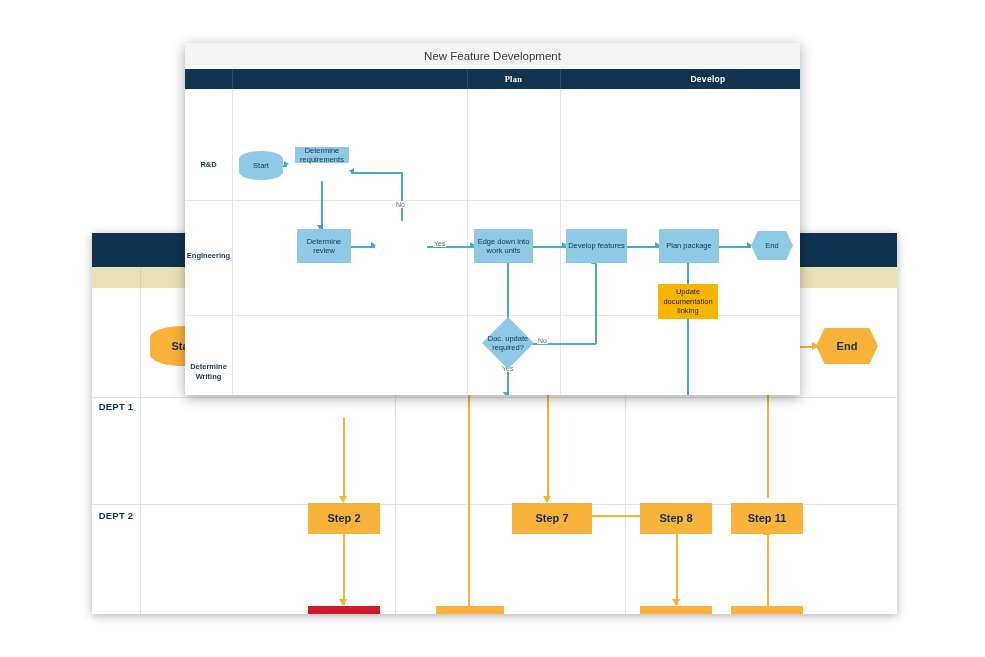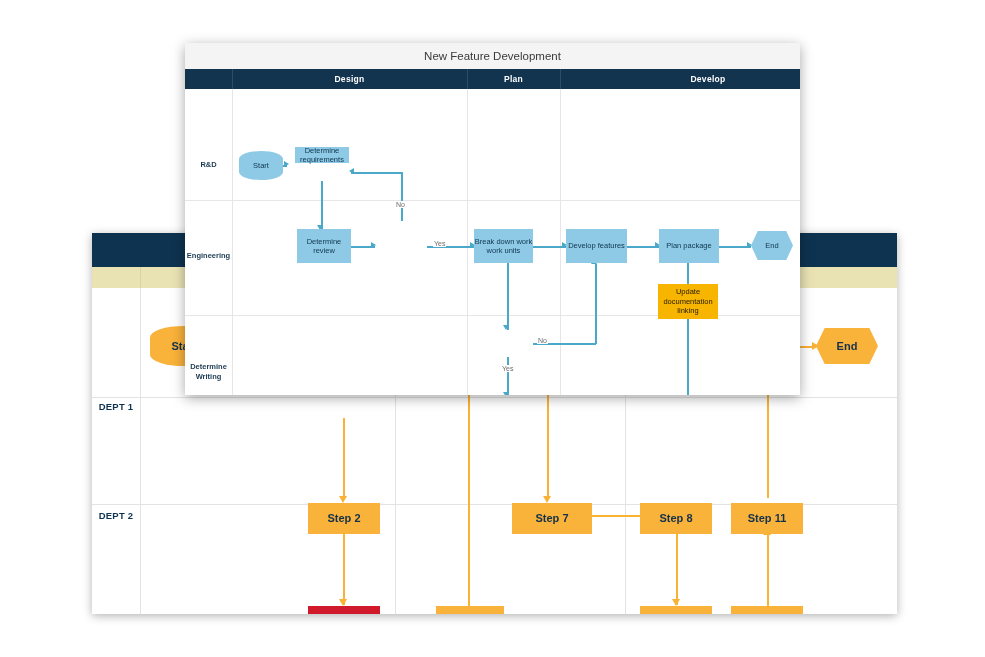--- a/index.html
+++ b/index.html
@@ -195,22 +195,21 @@
 
     <div id="fg-title">
       <span>New Feature Development</span>
     </div>
 
     <div id="fg-header">
       <div class="vsep" style="left:47px;"></div>
       <div class="vsep" style="left:282px;"></div>
       <div class="vsep" style="left:375px;"></div>
     </div>
-    <div class="fg-phase" style="left:47px;width:235px;">Design</div>
-    <div class="fg-phase" style="left:282px;width:93px;">Plan</div>
+    <div class="fg-phase" style="left:282px;width:93px;font-family:Liberation Serif, serif;">Plan</div>
     <div class="fg-phase" style="left:375px;width:240px;padding-left:28px;">Develop</div>
 
     <div id="fg-grid">
 
       <div class="fg-col-line" style="left:47px;"></div>
       <div class="fg-col-line" style="left:282px;"></div>
       <div class="fg-col-line" style="left:375px;"></div>
 
       <div class="fg-row-line" style="top:111px;"></div>
       <div class="fg-row-line" style="top:226px;"></div>
@@ -267,27 +266,31 @@
       <div class="bline v" style="left:502px;top:173px;height:22px;"></div>
       <div class="barrow up" style="left:498px;top:169px;"></div>
 
       <div class="bnode stadium" style="left:54px;top:62px;width:44px;height:29px;">Start</div>
 
       <div class="bnode" style="left:110px;top:58px;width:54px;height:16px;">Determine requirements</div>
 
       <div class="bnode" style="left:112px;top:140px;width:54px;height:34px;">Determine review</div>
 
 
-      <div class="bnode" style="left:289px;top:140px;width:59px;height:34px;">Break down work work units</div>
+      <div class="bnode" style="left:289px;top:140px;width:59px;height:34px;">Edge down into work units</div>
 
       <div class="bnode" style="left:381px;top:140px;width:61px;height:34px;">Develop features</div>
 
       <div class="bnode" style="left:474px;top:140px;width:60px;height:34px;">Plan package</div>
 
       <div class="bnode hexa" style="left:566px;top:142px;width:42px;height:29px;">End</div>
 
       <div class="bnode orange" style="left:473px;top:195px;width:60px;height:35px;">Update documentation linking</div>
 
+      <div class="bnode diamond" style="left:297px;top:228px;width:52px;height:52px;">
+        <div class="diamond-shape"></div>
+        <span class="diamond-text">Doc. update required?</span>
+      </div>
 
     </div>
   </div>
 
 </div>
 
 </body></html>

